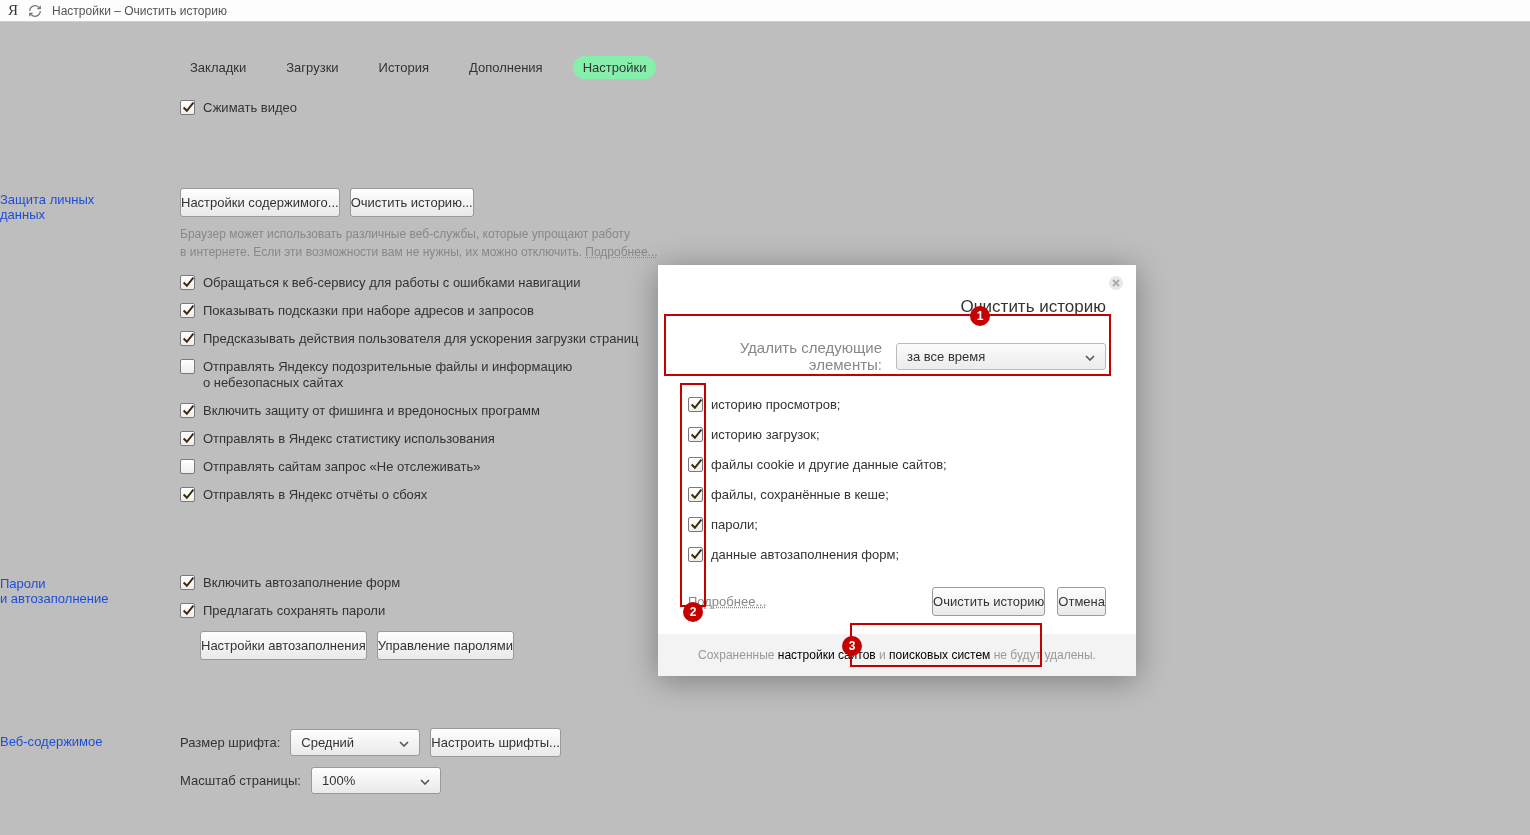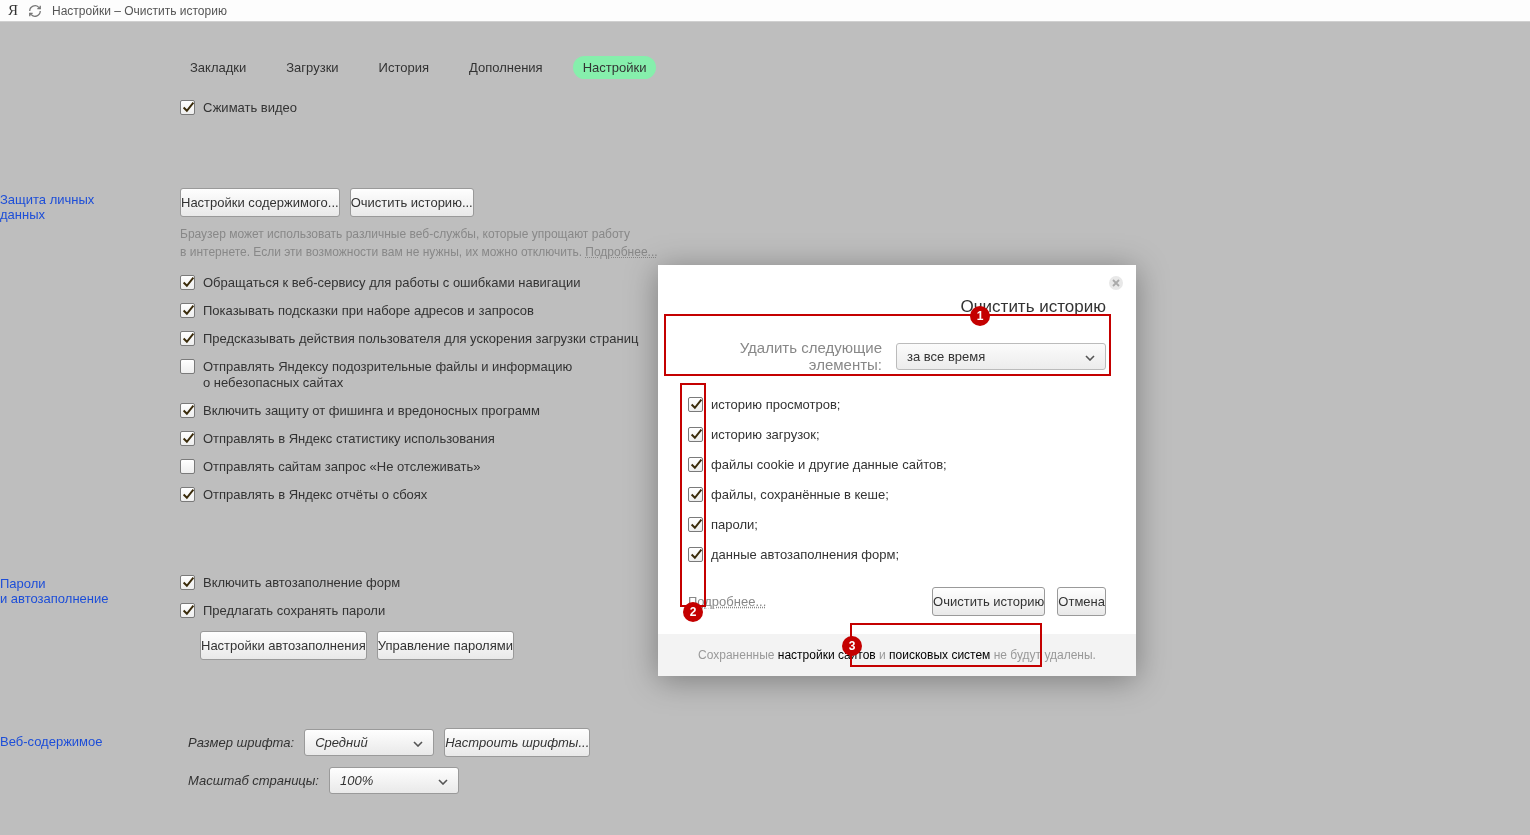--- a/index.html
+++ b/index.html
@@ -194,21 +194,21 @@
   <div style="display:flex; gap:10px; margin-top:6px;margin-left:20px;">
     <span class="btn">Настройки автозаполнения</span>
     <span class="btn">Управление паролями</span>
   </div>
 </div>
 
 <div class="left-label" style="top:734px; left:0; width:152px;">
   <div>Веб-содержимое</div>
 </div>
 
-<div style="position:absolute; top:728px; left:188px; width:600px;font-style:italic;">
+<div style="position:absolute; top:728px; left:180px; width:600px;">
   <div style="display:flex; align-items:center; gap:10px; margin-bottom:10px;">
     <span>Размер шрифта:</span>
     <span class="sel">
       <span>Средний</span>
       <span class="caret"><svg width="10" height="6" viewBox="0 0 10 6">
             <path d="M1 1 L5 5 L9 1" stroke="#555" stroke-width="1.6" fill="none"></path>
           </svg></span>
     </span>
     <span class="btn">Настроить шрифты...</span>
   </div>

